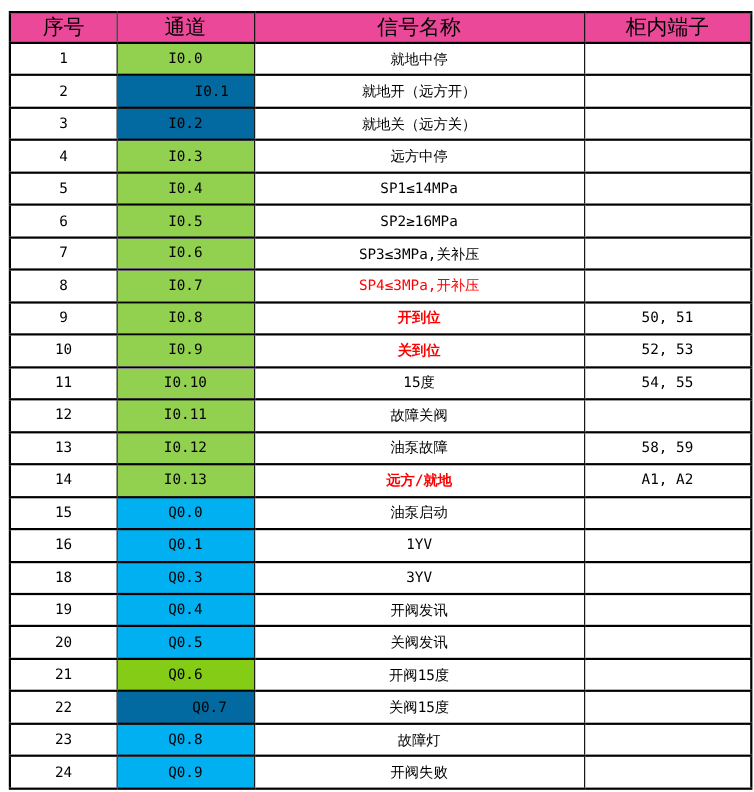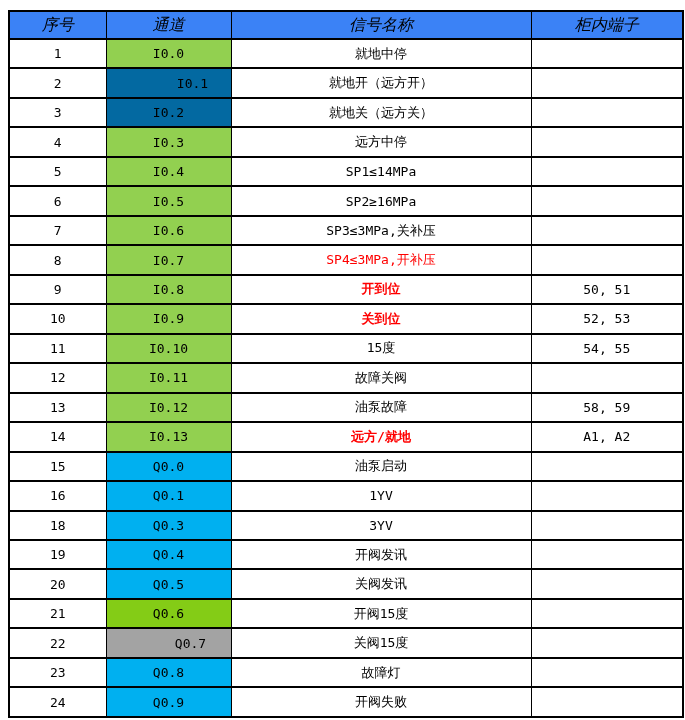--- a/index.html
+++ b/index.html
@@ -32,23 +32,22 @@
     vertical-align: middle;
     padding: 0;
     margin: 0;
     font-weight: normal;
     font-size: 13px;
     color: #000000;
     white-space: nowrap;
     overflow: hidden;
   }
   .signal-table th {
-    font-size: 16px;
-    background: #3b82f6;
-    font-style: italic;
+    font-size: 19px;
+    background: #ec4899;
   }
   .col-no       { width: 97px;  }
   .col-channel  { width: 125px; }
   .col-signal   { width: 300px; }
   .col-terminal { width: 152px; }
   .signal-table tr { height: 28px; }
 </style>
 </head>
 <body>
 
@@ -183,21 +182,21 @@
         <td></td>
       </tr>
       <tr>
         <td>21</td>
         <td style="background-color: #84cc16;">Q0.6</td>
         <td>开阀15度</td>
         <td></td>
       </tr>
       <tr>
         <td>22</td>
-        <td style="background-color: #a3a3a3; padding-left: 44px;">Q0.7</td>
+        <td style="background-color: #0369a1; padding-left: 44px;">Q0.7</td>
         <td>关阀15度</td>
         <td></td>
       </tr>
       <tr>
         <td>23</td>
         <td style="background-color: rgb(0, 176, 240);">Q0.8</td>
         <td>故障灯</td>
         <td></td>
       </tr>
       <tr>

